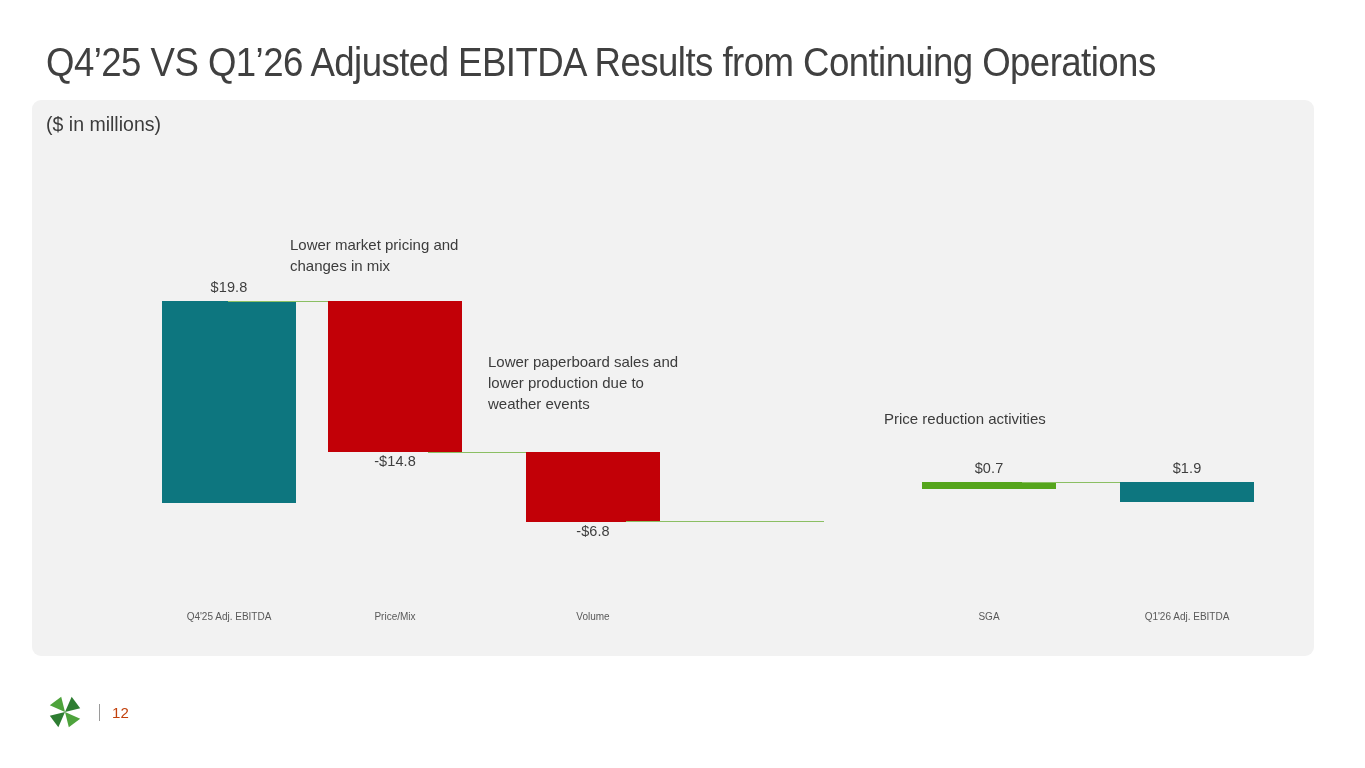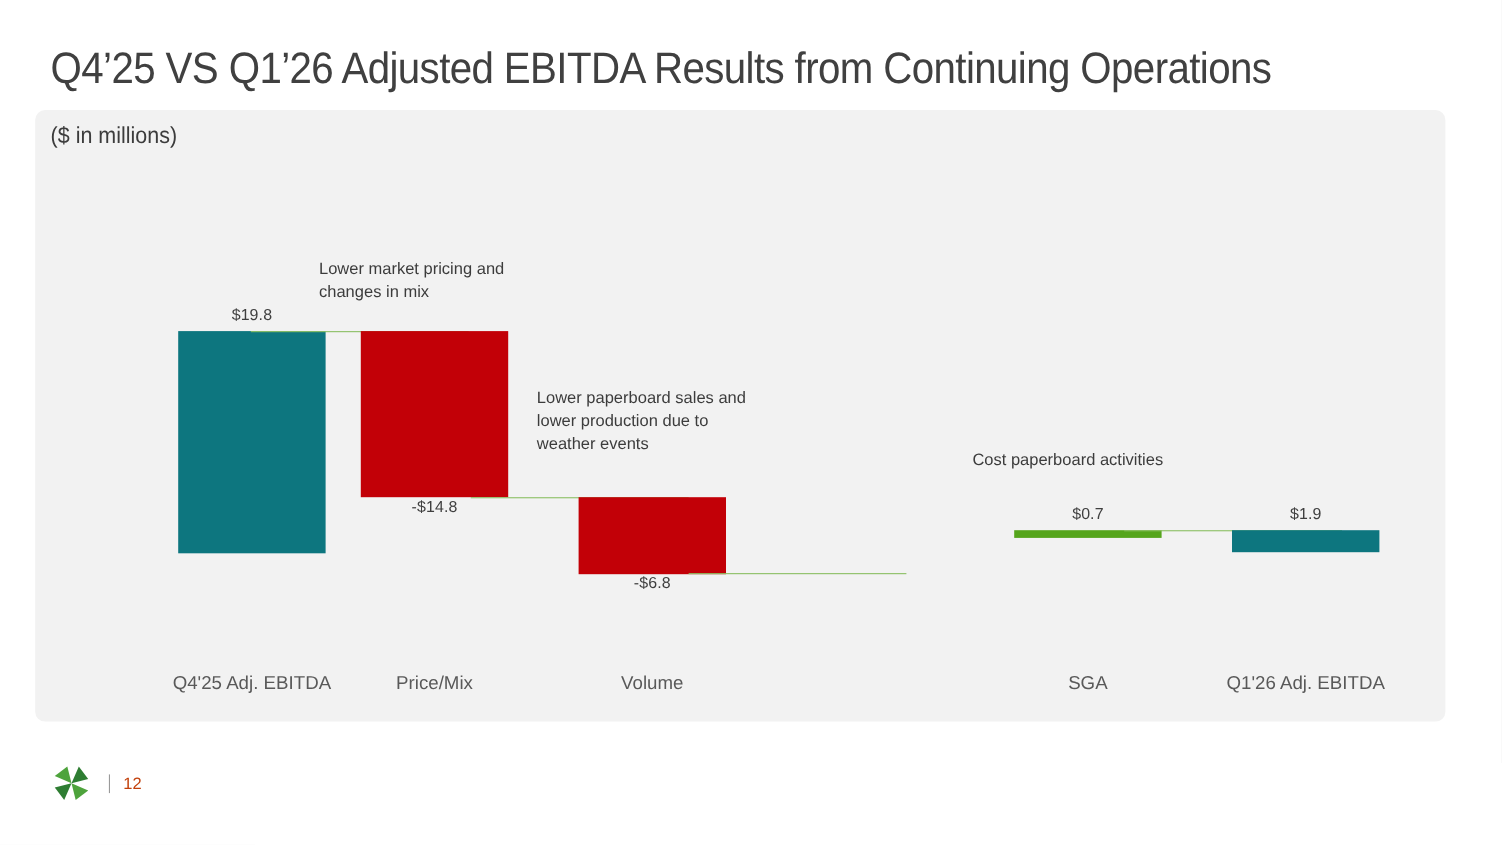--- a/index.html
+++ b/index.html
@@ -107,21 +107,21 @@
     letter-spacing: 0px;
   }
 
   .wf-category {
     position: absolute;
     left: 50%;
     transform: translateX(-50%);
     top: 511px;
     width: 230px;
     text-align: center;
-    font-size: 17px;
+    font-size: 10px;
     color: #595959;
     letter-spacing: 0px;
     white-space: nowrap;
   }
 
   
   #footer {
     position: absolute;
     left: 46px;
     top: 692px;
@@ -167,21 +167,21 @@
         <div class="wf-category">Price/Mix</div>
       </div>
       <div class="wf-col" style="left: 462px; width: 198px;">
         <div class="wf-annotation" style="top: 251px;">Lower paperboard sales and lower production due to weather events</div>
         <div class="wf-value" style="top: 423px;">-$6.8</div>
         <div class="wf-bar red" style="top: 352px; height: 70px; background: rgb(194, 0, 7);"></div>
         <div class="wf-connector" style="left: 132px; width: 198px; top: 421px; background: rgb(139, 191, 99);"></div>
         <div class="wf-category">Volume</div>
       </div>
       <div class="wf-col" style="left: 858px; width: 198px;">
-        <div class="wf-annotation" style="top: 308px;">Cost paperboard activities</div>
+        <div class="wf-annotation" style="top: 308px;">Price reduction activities</div>
         <div class="wf-value" style="top: 360px;">$0.7</div>
         <div class="wf-bar green" style="top: 382px; height: 7px; background: rgb(85, 165, 28);"></div>
         <div class="wf-connector" style="left: 132px; width: 198px; top: 382px; background: rgb(139, 191, 99);"></div>
         <div class="wf-category">SGA</div>
       </div>
       <div class="wf-col" style="left: 1056px; width: 198px;">
         <div class="wf-value" style="top: 360px;">$1.9</div>
         <div class="wf-bar teal" style="top: 382px; height: 20px; background: rgb(13, 118, 127);"></div>
         <div class="wf-category">Q1'26 Adj. EBITDA</div>
       </div>

